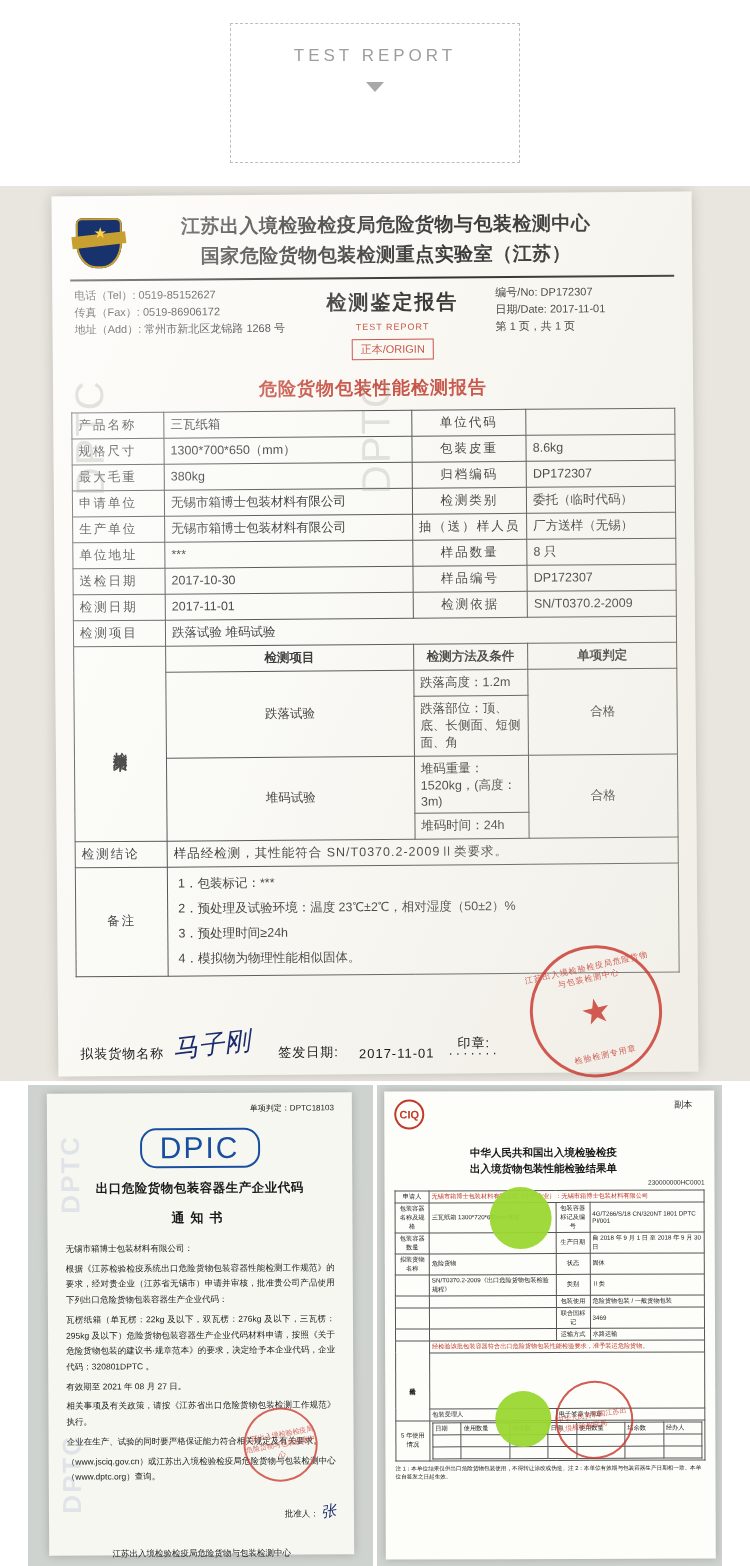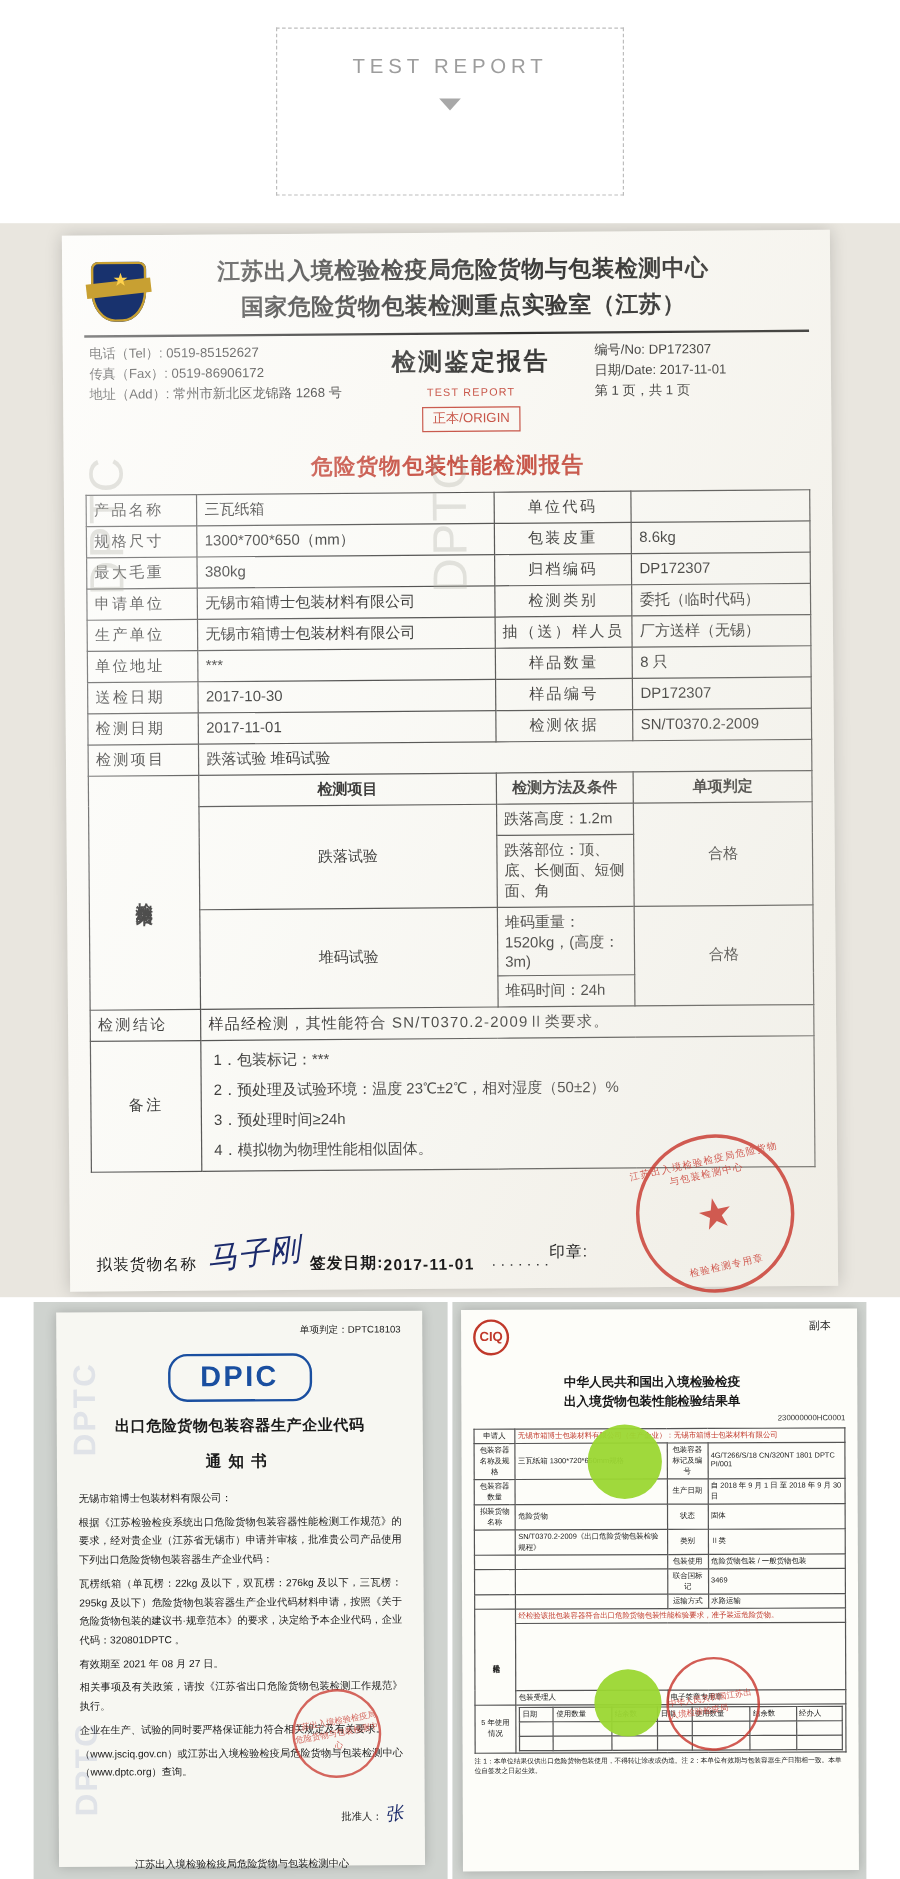--- a/index.html
+++ b/index.html
@@ -141,21 +141,21 @@
   
   .sign-area{
     position:relative; display:flex; align-items:flex-end;
     margin-top:16px; font-size:13px; padding:0 4px; height:70px;
   }
   .sig-label{letter-spacing:1px;}
   .sig-hand{
     font-family:"Liberation Serif", serif; font-size:26px; font-style:italic;
     color:#1b2a6b; margin:0 8px; transform:rotate(-6deg);
   }
-  .issue{letter-spacing:1px;font-weight:bold;}
+  .issue{margin-left:20px;letter-spacing:1px;}
   .dots{margin-left:14px;letter-spacing:3px;color:#333;}
   .seal-label{position:absolute; right:190px; bottom:8px; letter-spacing:1px;}
   .stamp{
     position:absolute; right:18px; bottom:-18px;
     width:132px;height:132px;border-radius:50%;
     border:3px solid #c8352b; color:#c8352b;
     opacity:.8;
     display:flex;align-items:center;justify-content:center;
     transform:rotate(-12deg);
   }
@@ -189,21 +189,21 @@
   .nt-wm{
     position:absolute;color:rgba(120,140,190,.18);font-size:26px;font-weight:bold;
     letter-spacing:2px;
   }
   .nt-wm-a{left:8px;top:120px;transform:rotate(-90deg);transform-origin:left top;}
   .nt-wm-b{left:8px;top:420px;transform:rotate(-90deg);transform-origin:left top;}
   .nt-no{font-size:8px;text-align:right;}
   .dpic{
     margin:14px auto 4px auto; width:120px; height:40px;
     border:2px solid #1a4fa0; color:#1a4fa0; border-radius:16px;
-    font-size:24px;font-weight:bold;letter-spacing:2px;
+    font-size:30px;font-weight:normal;letter-spacing:2px;
     display:flex;align-items:center;justify-content:center;
   }
   .nt-t1{font-size:12.5px;font-weight:bold;text-align:center;margin-top:12px;letter-spacing:.5px;}
   .nt-t2{font-size:13px;font-weight:bold;text-align:center;margin-top:12px;letter-spacing:6px;}
   .nt-body{font-size:8.5px;line-height:1.85;margin-top:14px;text-align:justify;}
   .nt-body p{margin:0 0 4px 0;}
   .nt-sign{font-size:8.5px;text-align:right;margin-top:18px;position:relative;}
   .nt-hand{
     font-family:"Liberation Serif", serif;font-style:italic;color:#1b2a6b;font-size:15px;
     display:inline-block;transform:rotate(-8deg);

